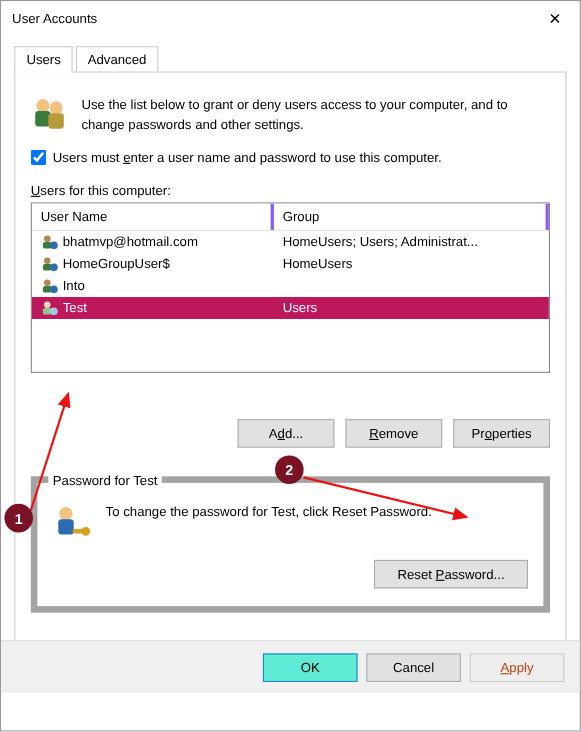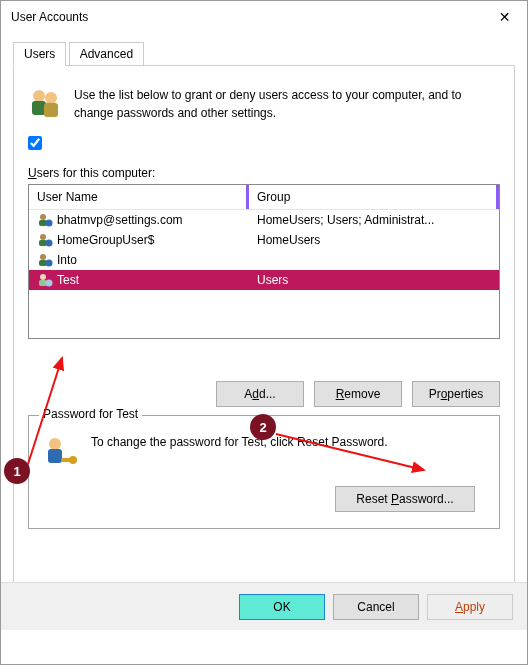--- a/index.html
+++ b/index.html
@@ -94,23 +94,23 @@
     min-width: 88px;
     height: 26px;
     background: #e1e1e1;
     border: 1px solid #adadad;
     font-family: inherit;
     font-size: 12px;
     padding: 0 12px;
   }
   button.win:disabled { color: #c2410c; background: #eee; border-color:#ccc;}
   .fieldset {
-    border: 1px solid #a3a3a3;
-    margin-top: 8px;
-    padding: 18px 24px 16px 14px;
+    border: 6px solid #a3a3a3;
+    margin-top: 26px;
+    padding: 18px 14px 16px 14px;
     position: relative;
   }
   .fieldset .legend {
     position: absolute; top: -9px; left: 10px;
     background: #fff; padding: 0 4px; font-size: 12px;
   }
   .pwrow { display:flex; gap:14px; align-items:flex-start; }
   .pwtext { flex:1; font-size:12px; line-height:1.4; }
   .resetrow { display:flex; justify-content:flex-end; margin-top: 18px;}
   .bottombar {
@@ -165,40 +165,43 @@
         <circle cx="11" cy="10" r="6" fill="#f2c280"></circle>
         <rect x="4" y="15" width="14" height="14" rx="3" fill="#3a7a3a"></rect>
         <circle cx="23" cy="12" r="6" fill="#f2c280"></circle>
         <rect x="16" y="17" width="14" height="14" rx="3" fill="#b89a3d"></rect>
       </svg>
       <div class="intro-text">Use the list below to grant or deny users access to your computer, and to change passwords and other settings.</div>
     </div>
 
     <div class="checkrow">
       <input type="checkbox" checked="true" style="">
+      <label>
+        <span>Users must </span><span class="underline">e</span><span>nter a user name and password to use this computer.</span>
+      </label>
     </div>
 
     <div class="listlabel">
       <span class="underline">U</span><span>sers for this computer:</span>
     </div>
 
     <div class="listview">
       <div class="lv-header">
         <div class="col col-user">User Name</div>
         <div class="col col-group">Group</div>
       </div>
       <div class="lv-body">
         <div class="lv-row">
           <div class="cell cell-user">
             <svg class="uicon" viewBox="0 0 16 16">
                 <circle cx="6" cy="5" r="3" fill="#b08850"></circle>
                 <rect x="2" y="8" width="8" height="6" rx="2" fill="#3a7a3a"></rect>
                 <circle cx="12" cy="11" r="3.5" fill="#2d6bb3"></circle>
               </svg>
-            <span>bhatmvp@settings.com</span>
+            <span>bhatmvp@hotmail.com</span>
           </div>
           <div class="cell cell-group">HomeUsers; Users; Administrat...</div>
         </div>
         <div class="lv-row">
           <div class="cell cell-user">
             <svg class="uicon" viewBox="0 0 16 16">
                 <circle cx="6" cy="5" r="3" fill="#b08850"></circle>
                 <rect x="2" y="8" width="8" height="6" rx="2" fill="#3a7a3a"></rect>
                 <circle cx="12" cy="11" r="3.5" fill="#2d6bb3"></circle>
               </svg>

